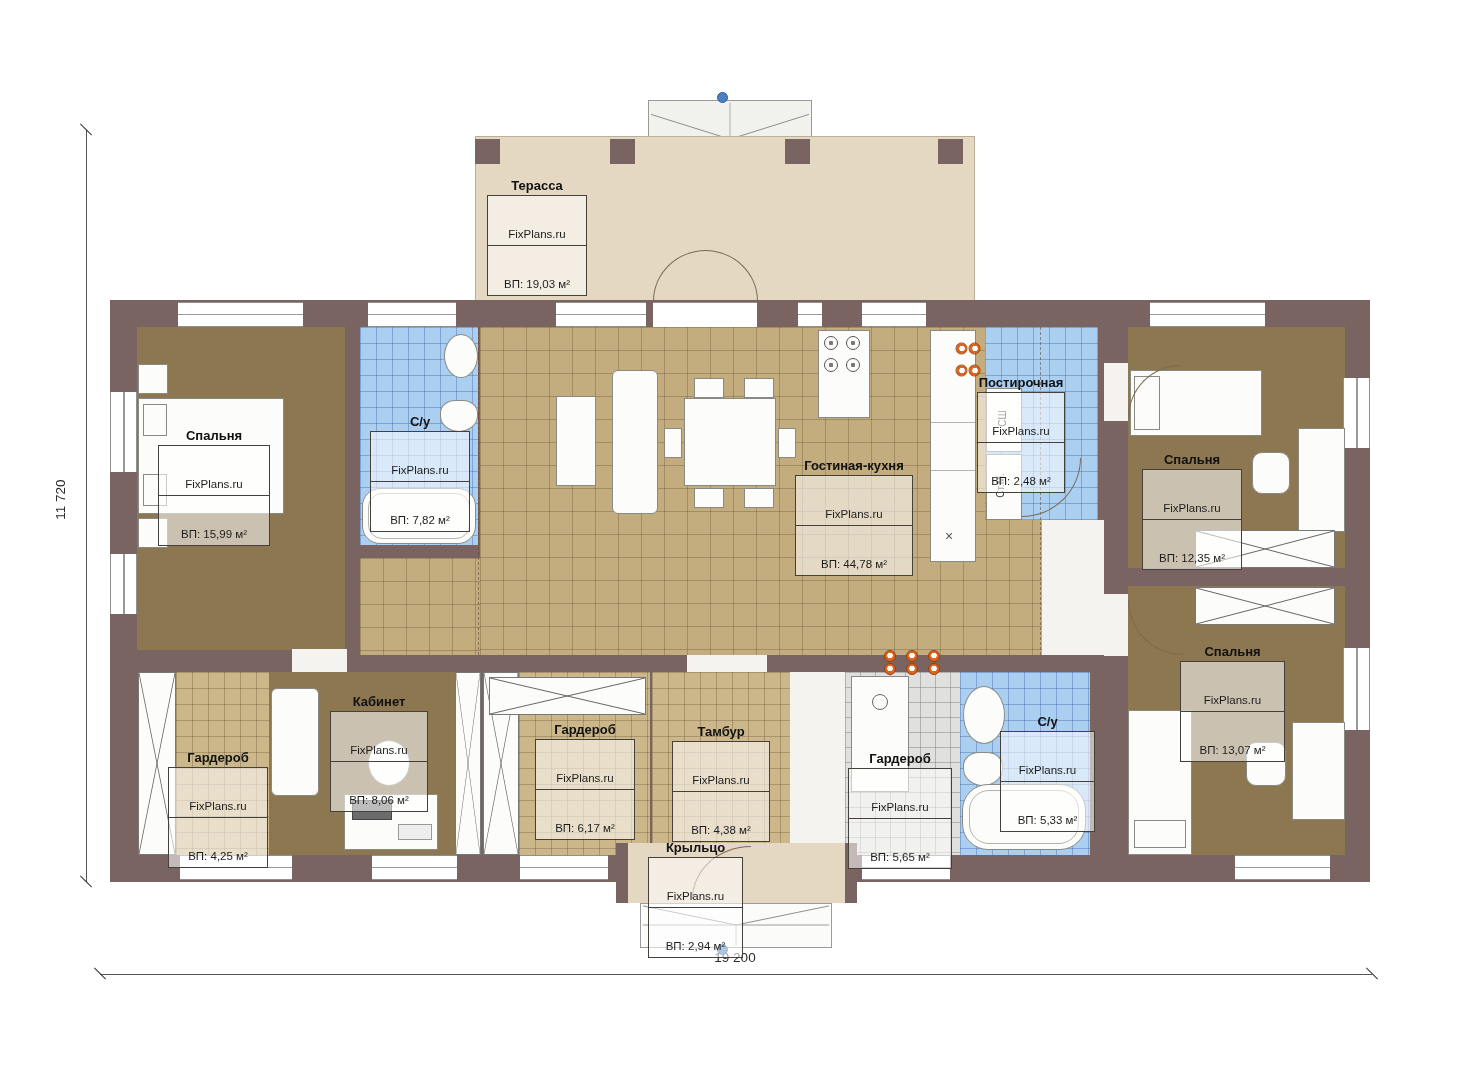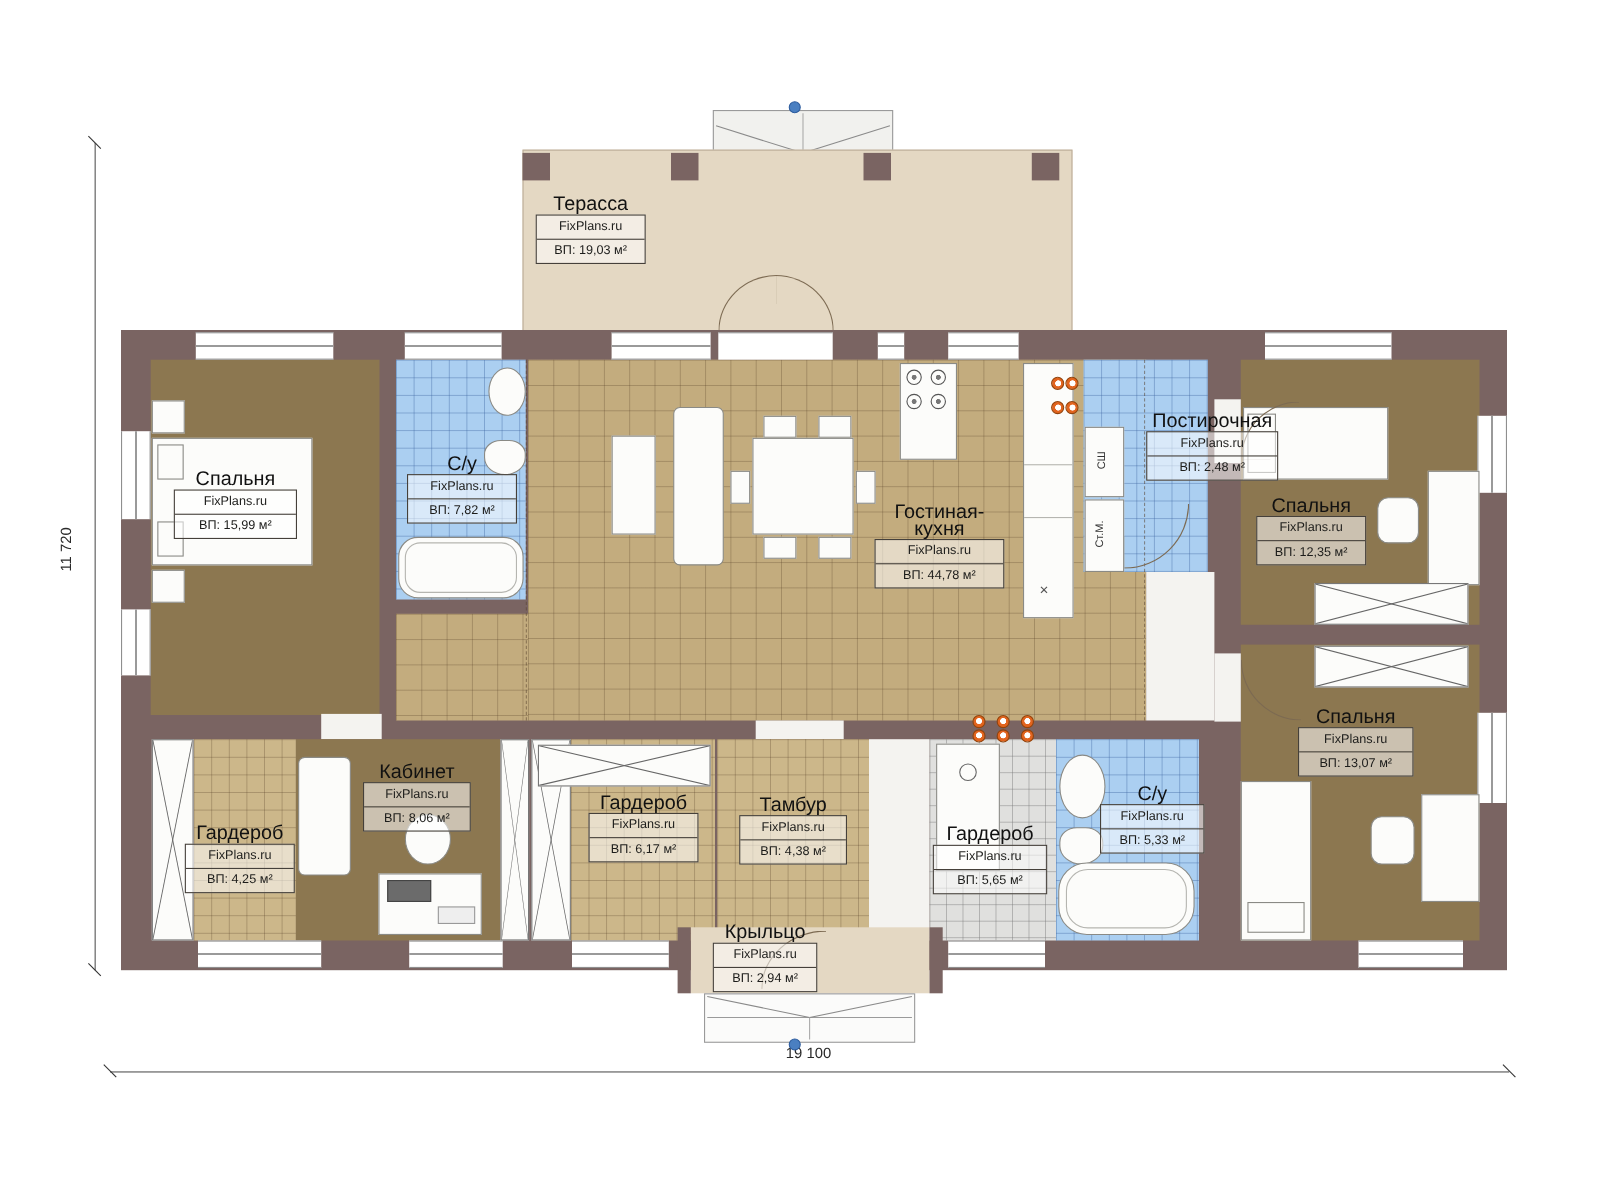--- a/index.html
+++ b/index.html
@@ -15,23 +15,23 @@
   .t-gray{background-color:#e0e0de;background-image:linear-gradient(rgba(120,120,120,.45) 1px,transparent 1px),linear-gradient(90deg,rgba(120,120,120,.45) 1px,transparent 1px);background-size:15px 15px;}
   .terr{background:#e4d8c3;border:1px solid #bdae99;}
   
   .win-h{background:#fff;border-top:1px solid #8f8f8f;border-bottom:1px solid #8f8f8f;background-image:linear-gradient(to bottom,transparent 46%,#9a9a9a 46%,#9a9a9a 54%,transparent 54%);}
   .win-v{background:#fff;border-left:1px solid #8f8f8f;border-right:1px solid #8f8f8f;background-image:linear-gradient(to right,transparent 46%,#9a9a9a 46%,#9a9a9a 54%,transparent 54%);}
   
   .fw{background:#fcfcfa;border:1px solid #8a8a85;}
   .rnd{border-radius:6px;}
   
   .rlabel{position:absolute;text-align:center;z-index:30;}
-  .rname{font-weight:normal;font-size:18px;line-height:15px;margin-bottom:2px;color:#111;text-align:center;}
+  .rname{font-weight:bold;font-size:13px;line-height:15px;margin-bottom:2px;color:#111;text-align:center;}
   .rbox{border:1px solid #45403a;background:rgba(255,255,255,.55);}
-  .rrow{font-size:11.5px;line-height:13px;padding:4px 3px;white-space:nowrap;}
+  .rrow{font-size:11.5px;line-height:13px;padding:4px 3px;white-space:nowrap;margin-top:28px;}
   .r1{border-bottom:1px solid #45403a;}
   
   .arc{position:absolute;border:0 solid #7c6a52;}
   
   .omark{position:absolute;display:flex;flex-direction:column;gap:1px;z-index:25;}
   .omark i{display:block;width:10px;height:10px;border-radius:50%;background:radial-gradient(circle at 50% 45%, #ffffff 0 2.5px, #e2641e 3px 100%);border:1px solid #93430b;}
   .bdot{position:absolute;width:9px;height:9px;border-radius:50%;background:#4a7fc1;border:1px solid #2d5c9e;z-index:25;}
   .dash-v{position:absolute;border-left:1px dashed rgba(90,70,50,.55);width:0;}
   .burner{position:absolute;width:12px;height:12px;border-radius:50%;border:1.5px solid #555;background:radial-gradient(circle,#777 0 2px,transparent 2.5px);}
   .vtext{position:absolute;font-size:10px;color:#333;transform:rotate(-90deg);transform-origin:center;white-space:nowrap;z-index:26;}
@@ -258,21 +258,21 @@
       <div class="rrow">ВП: 7,82 м²</div>
     </div>
 </div>
 <div class="rlabel" style="left:795px;top:458px;width:118px;">
   <div class="rname">Гостиная-кухня</div>
   <div class="rbox">
       <div class="rrow r1">FixPlans.ru</div>
       <div class="rrow">ВП: 44,78 м²</div>
     </div>
 </div>
-<div class="rlabel" style="left:1042px;top:375px;width:120px;">
+<div class="rlabel" style="left:977px;top:375px;width:88px;">
   <div class="rname">Постирочная</div>
   <div class="rbox">
       <div class="rrow r1">FixPlans.ru</div>
       <div class="rrow">ВП: 2,48 м²</div>
     </div>
 </div>
 <div class="rlabel" style="left:1142px;top:452px;width:100px;">
   <div class="rname">Спальня</div>
   <div class="rbox">
       <div class="rrow r1">FixPlans.ru</div>
@@ -336,13 +336,13 @@
     </div>
 </div>
 
 <div class="dimline" style="left:86px;top:130px;width:1px;height:752px;"></div>
 <div class="tick" style="left:78px;top:129px;"></div>
 <div class="tick" style="left:78px;top:881px;"></div>
 <div class="abs dim" style="left:15px;top:492px;width:90px;text-align:center;transform:rotate(-90deg);">11 720</div>
 <div class="dimline" style="left:100px;top:974px;width:1272px;height:1px;"></div>
 <div class="tick" style="left:92px;top:973px;"></div>
 <div class="tick" style="left:1364px;top:973px;"></div>
-<div class="abs dim" style="left:660px;top:950px;width:150px;text-align:center;">19 100</div>
+<div class="abs dim" style="left:660px;top:950px;width:150px;text-align:center;">19 200</div>
 
 </body></html>

